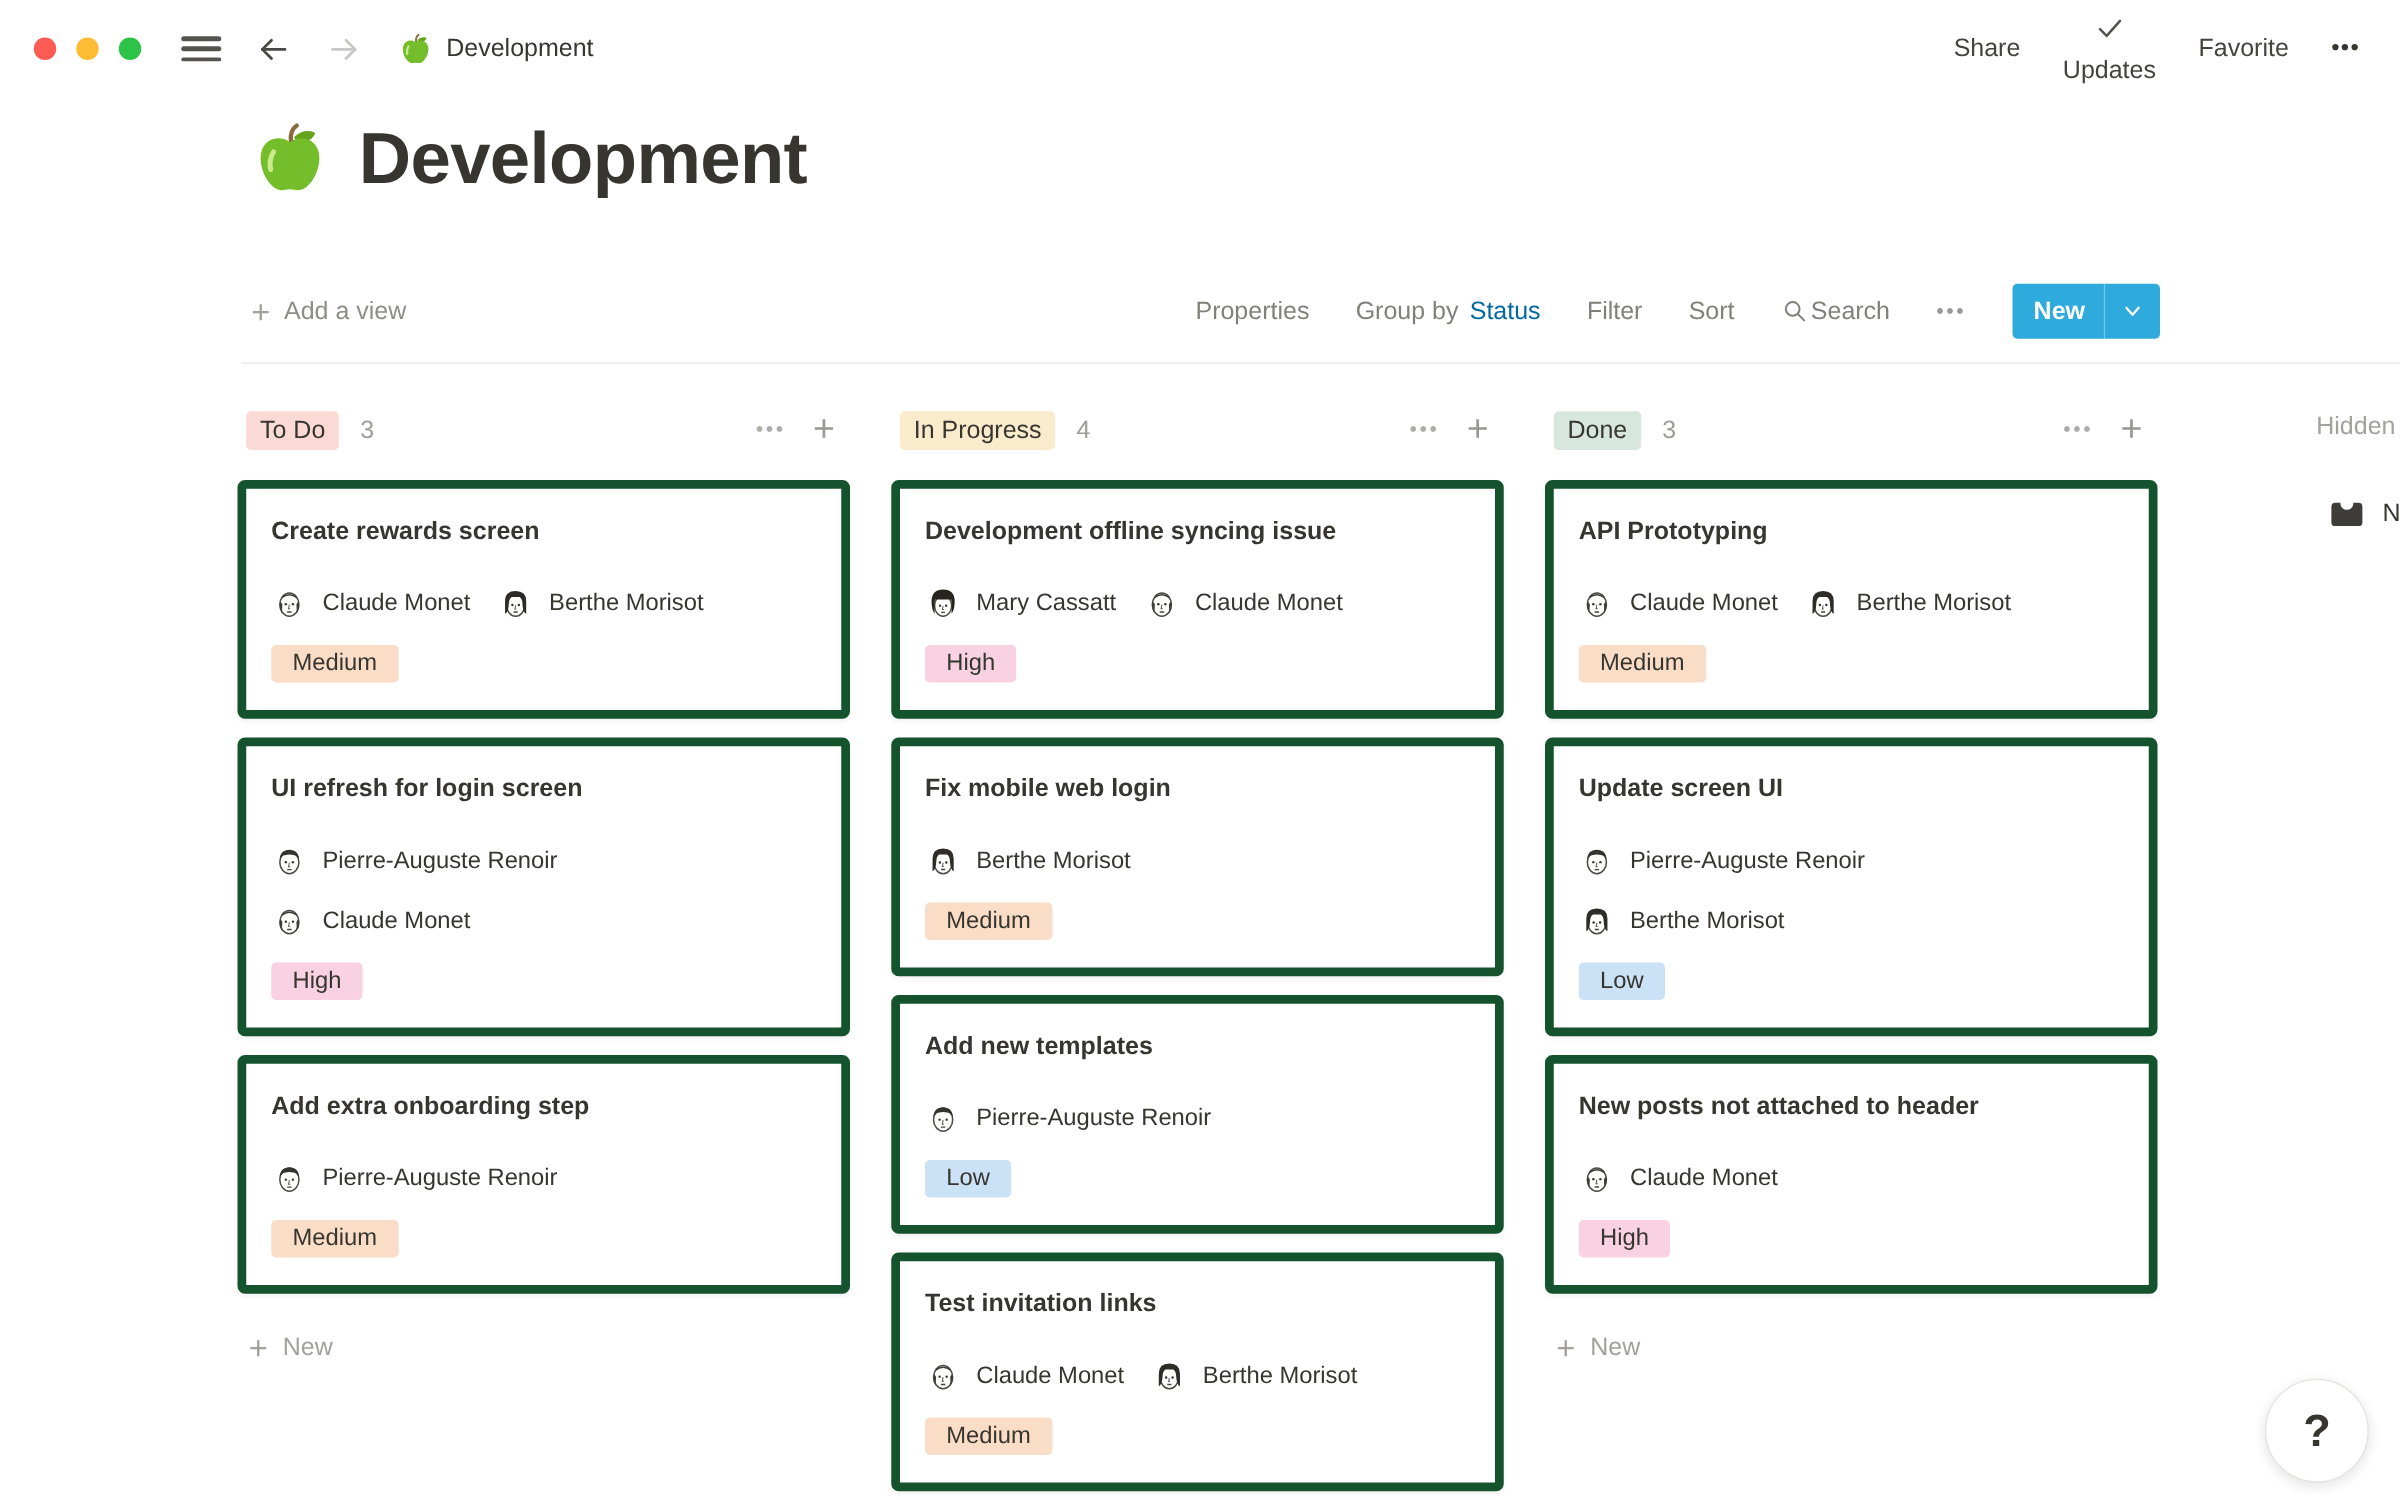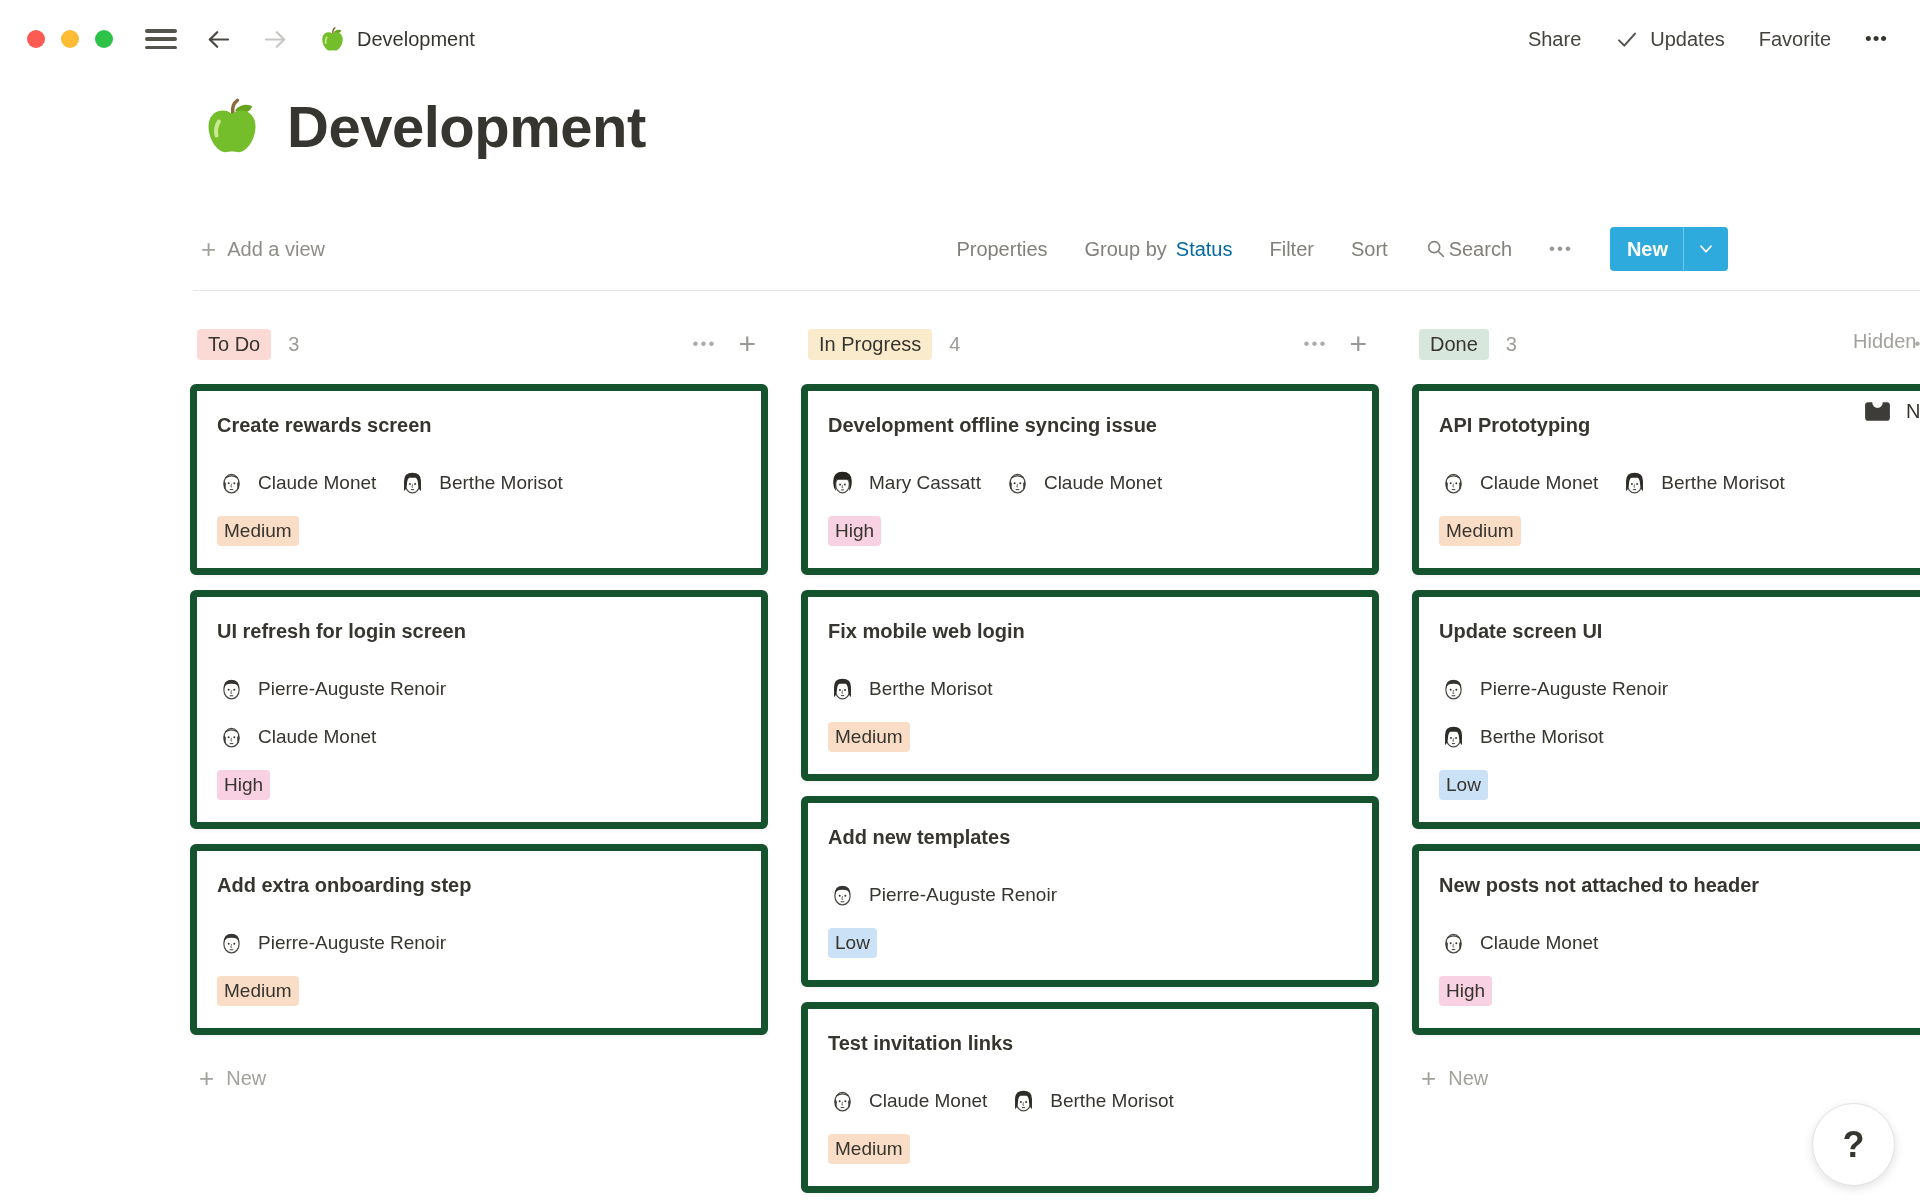--- a/index.html
+++ b/index.html
@@ -16,21 +16,21 @@
   
   .topbar { position:absolute; top:0; left:0; width:1920px; height:78px;
             display:flex; align-items:center; padding:0 32px 0 27px; }
   .tl { width:18px; height:18px; border-radius:50%; margin-right:16px; flex:none; }
   .hamburger { margin-left:16px; width:32px; height:24px; display:flex; flex-direction:column;
                justify-content:space-between; padding:2px 0; cursor:pointer; }
   .hamburger span { height:3.5px; background:#55534E; border-radius:2px; }
   .nav-arrow { margin-left:26px; cursor:pointer; }
   .tb-title { display:flex; align-items:center; margin-left:28px; gap:11px; font-size:20px; color:#37352F; }
   .tb-actions { margin-left:auto; display:flex; align-items:center; gap:34px; font-size:20px; color:#45433E; }
-  .tb-updates { display:flex; align-items:center; gap:11px; }
+  .tb-updates { display:flex; align-items:center; gap:11px;flex-direction:column; }
   .tb-more { font-size:19px; letter-spacing:1px; color:#37352F; }
 
   
   .page-title { position:absolute; left:201px; top:93px; display:flex; align-items:center; gap:24px; }
   .page-title .txt { font-size:58px; font-weight:700; letter-spacing:-0.5px; color:#37352F; }
 
   
   .toolbar { position:absolute; left:201px; top:226px; width:1527px; height:46px;
              display:flex; align-items:center; }
   .addview { display:flex; align-items:center; gap:11px; color:#8F8D88; font-size:20px; cursor:pointer; }
@@ -43,35 +43,35 @@
   .new-btn { display:flex; align-items:center; height:44px; border-radius:4px; color:#fff;
              overflow:hidden; cursor:pointer; }
   .new-btn .lbl { padding:0 15px 0 17px; font-weight:700; font-size:20px; }
   .new-btn .sep { width:1px; align-self:stretch; background:rgba(255,255,255,.35); }
   .new-btn .chev { padding:0 11px; display:flex; align-items:center; }
 
   .divider { position:absolute; left:193px; right:0; top:290px; height:1px; background:#E7E6E3; }
 
   
   .board { position:absolute; left:190px; top:326px; display:flex; gap:33px; }
-  .col { width:578px; flex:none; }
+  .col { width:490px; flex:none; }
   .col-head { display:flex; align-items:center; height:36px; margin-bottom:22px; padding:0 12px 0 7px; }
   .col-pill { padding:4px 11px; border-radius:4px; font-size:20px; color:#37352F; cursor:pointer; }
   .col-count { margin-left:17px; color:#9E9C98; font-size:20px; }
   .col-dots { margin-left:auto; color:#AEACA8; font-size:17px; letter-spacing:2px; cursor:pointer; }
   .col-plus { margin-left:22px; color:#9A9894; font-size:30px; font-weight:300; line-height:1; cursor:pointer; }
   .cards { display:flex; flex-direction:column; gap:15px; }
   .card { background:#fff; border:7px solid #14532d; border-radius:6px;
           box-shadow:0 2px 4px rgba(15,15,15,.05); padding:21px 20px 22px; cursor:pointer; }
   .card-title { font-size:20px; font-weight:600; line-height:27px; margin-bottom:29px; }
   .assignees { display:flex; gap:22px; }
   .assignees.stacked { flex-direction:column; gap:19px; }
   .assignee { display:flex; align-items:center; gap:12px; font-size:19px; }
   .avatar { width:29px; height:29px; flex:none; }
-  .pill { display:inline-block; margin-top:19px; padding:4px 7px; border-radius:4px; font-size:19px; color:#37352F; }
+  .pill { display:inline-block; margin-top:19px; padding:4px 17px; border-radius:4px; font-size:19px; color:#37352F; }
   .col-footer { display:flex; align-items:center; gap:12px; margin-top:30px; padding-left:9px;
                 color:#A3A19C; font-size:20px; cursor:pointer; }
   .col-footer .plus { font-size:26px; font-weight:300; line-height:1; }
 
   
   .hidden-area { position:absolute; left:1853px; top:330px; width:120px; }
   .hidden-label { color:#A3A19C; font-size:20px; white-space:nowrap; cursor:pointer; }
   .hidden-item { display:flex; align-items:center; gap:13px; margin-top:43px; margin-left:9px;
                  font-size:20px; white-space:nowrap; cursor:pointer; }
 

